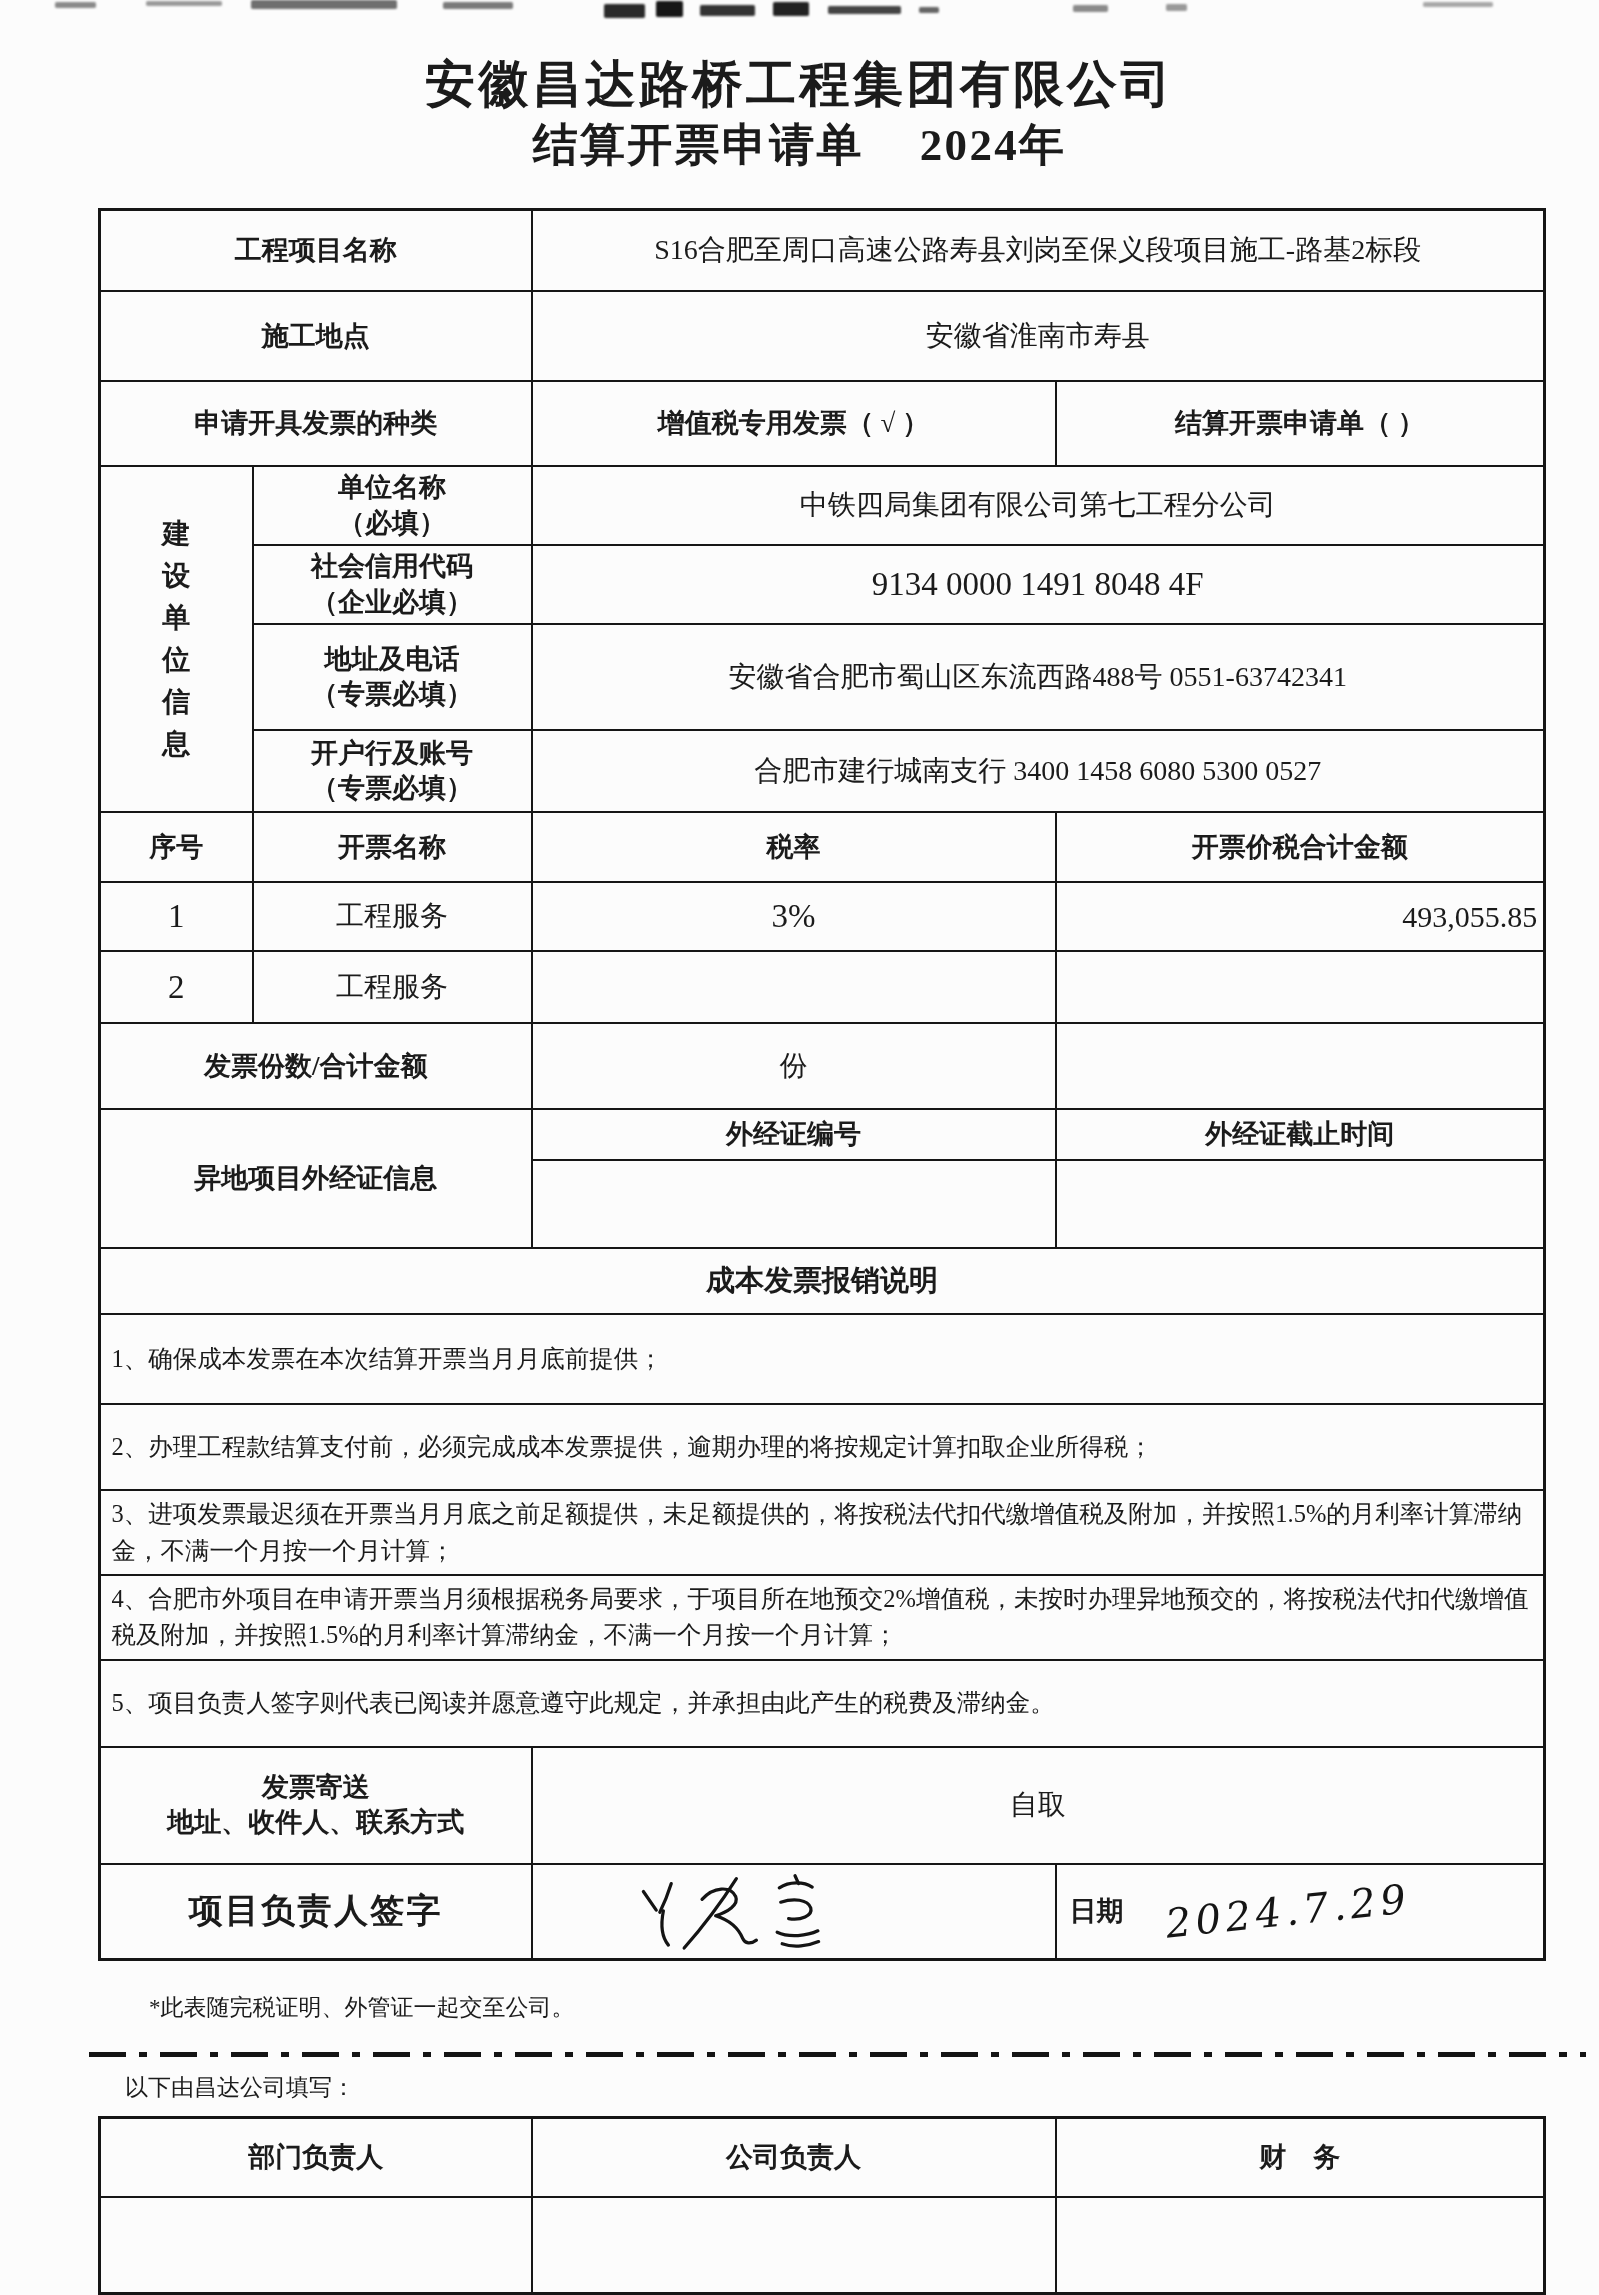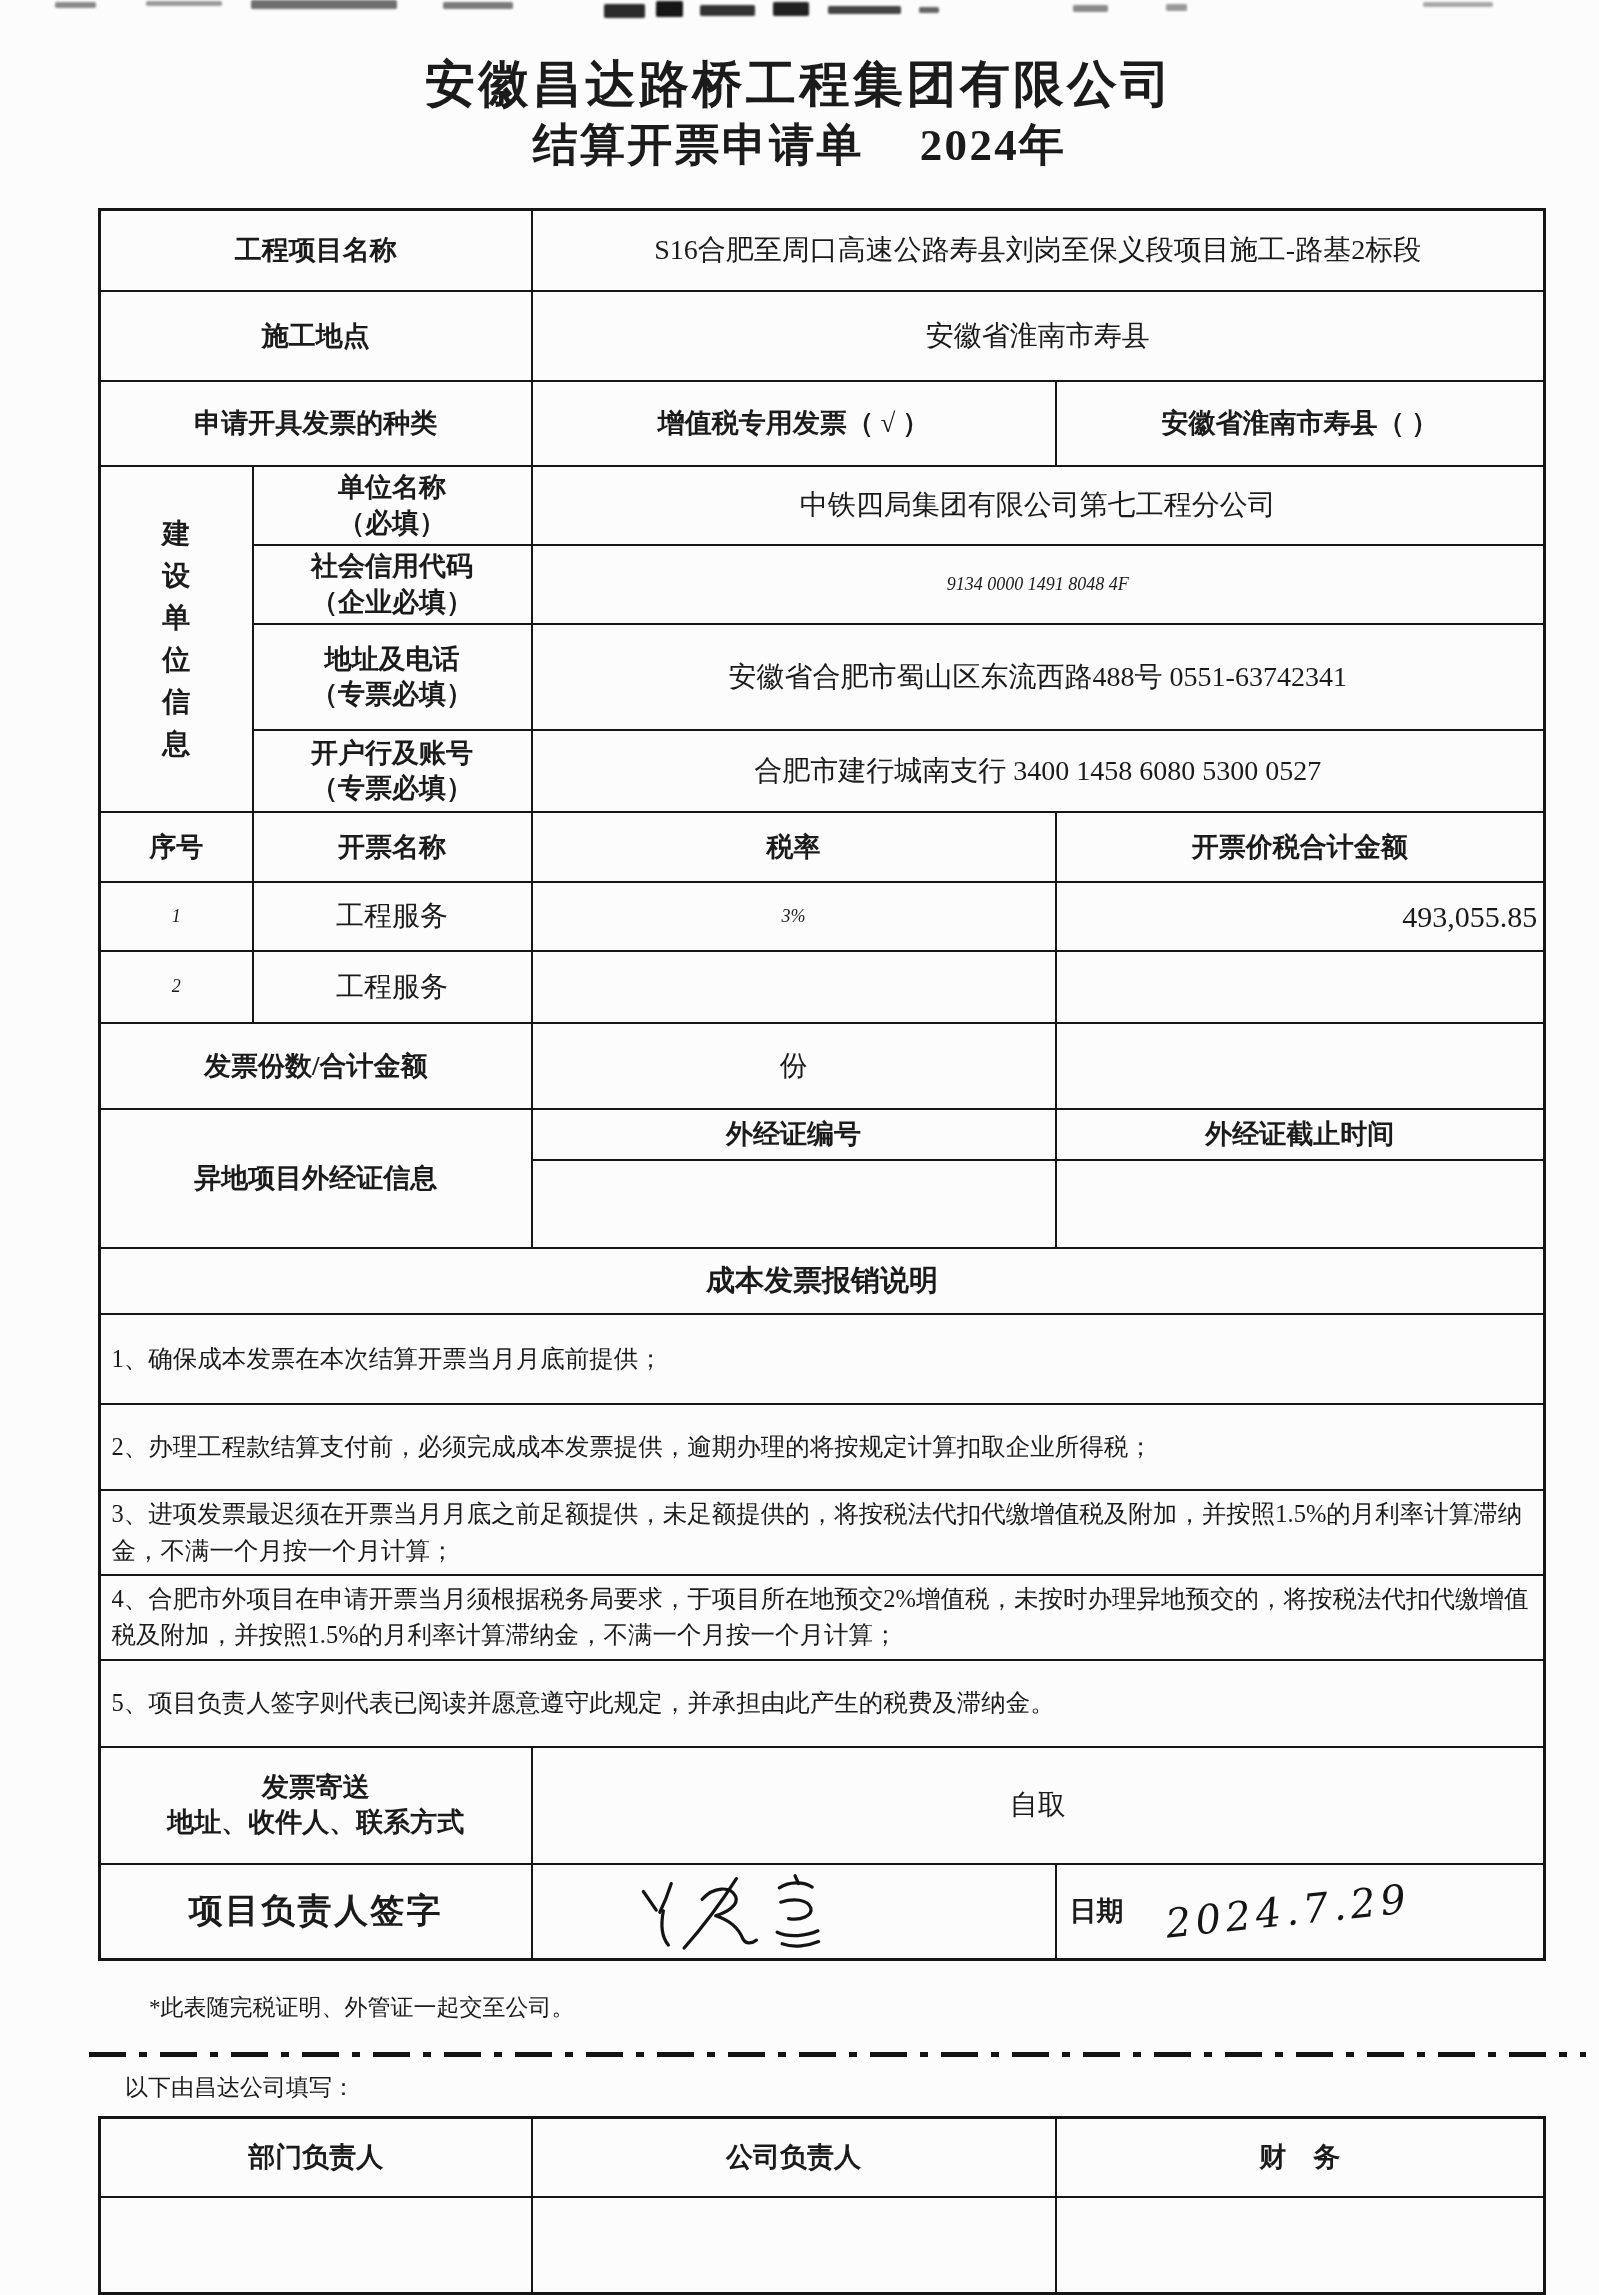--- a/index.html
+++ b/index.html
@@ -32,21 +32,21 @@
   table.main td{
     border:2.3px solid #161616;
     vertical-align:middle;
     padding:0;
     overflow:hidden;
   }
   .lbl{font-weight:bold;font-size:27px;text-align:center;line-height:1.3;}
   .val{font-size:28px;text-align:center;line-height:1.3;}
   .preline{white-space:pre-line;}
   .vertical-lbl{font-weight:bold;font-size:28px;text-align:center;line-height:1.5;white-space:pre-line;}
-  .num{font-size:18px;font-style:italic;}
+  .num{font-size:33px;}
   .amount{text-align:right;padding-right:5.8px !important;font-size:30px;}
   .note-cell{font-size:24.5px;line-height:1.5;text-align:left;padding:4.7px 10.5px !important;}
   .sec-title{font-weight:bold;font-size:29px;text-align:center;}
   .big-lbl{font-weight:bold;font-size:34px;text-align:center;letter-spacing:2.3px;}
   .sign-cell{vertical-align:middle;}
   .date-cell{vertical-align:middle;}
   .date-wrap{display:flex;align-items:center;}
   .date-label{font-weight:bold;font-size:27px;padding-left:13px;}
   .handwriting{
     font-style:italic;
@@ -114,21 +114,21 @@
     </tr>
 
     <tr style="height:90px">
       <td colspan="2" class="lbl">施工地点</td>
       <td colspan="2" class="val">安徽省淮南市寿县</td>
     </tr>
 
     <tr style="height:85px">
       <td colspan="2" class="lbl">申请开具发票的种类</td>
       <td class="lbl">增值税专用发票（ √ ）</td>
-      <td class="lbl">安徽省淮南市寿县（ ）</td>
+      <td class="lbl">结算开票申请单（ ）</td>
     </tr>
 
     <tr style="height:79px">
       <td rowspan="4" class="vertical-lbl">建
 设
 单
 位
 信
 息</td>
       <td class="lbl preline">单位名称

